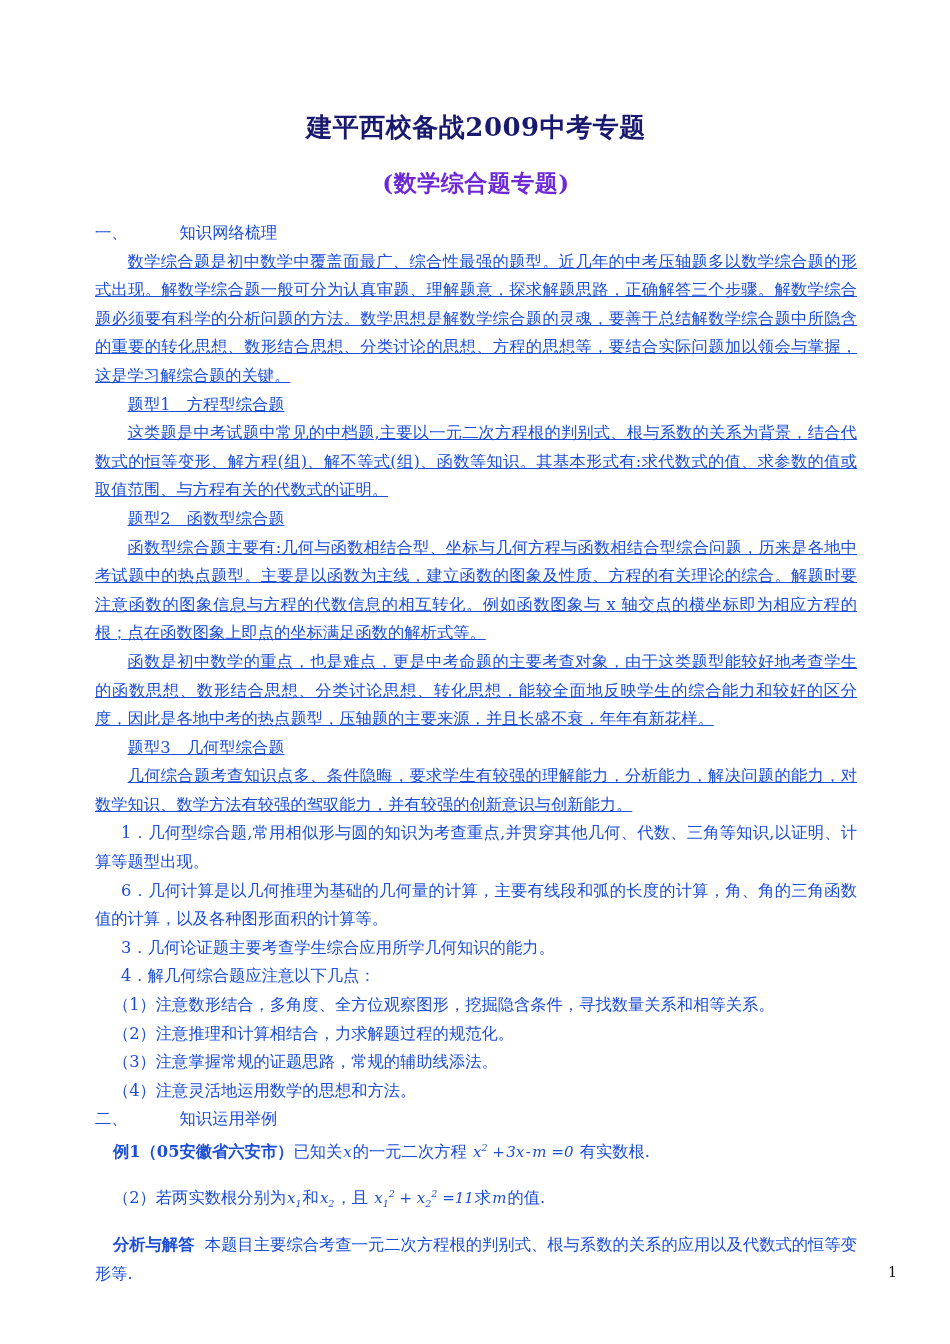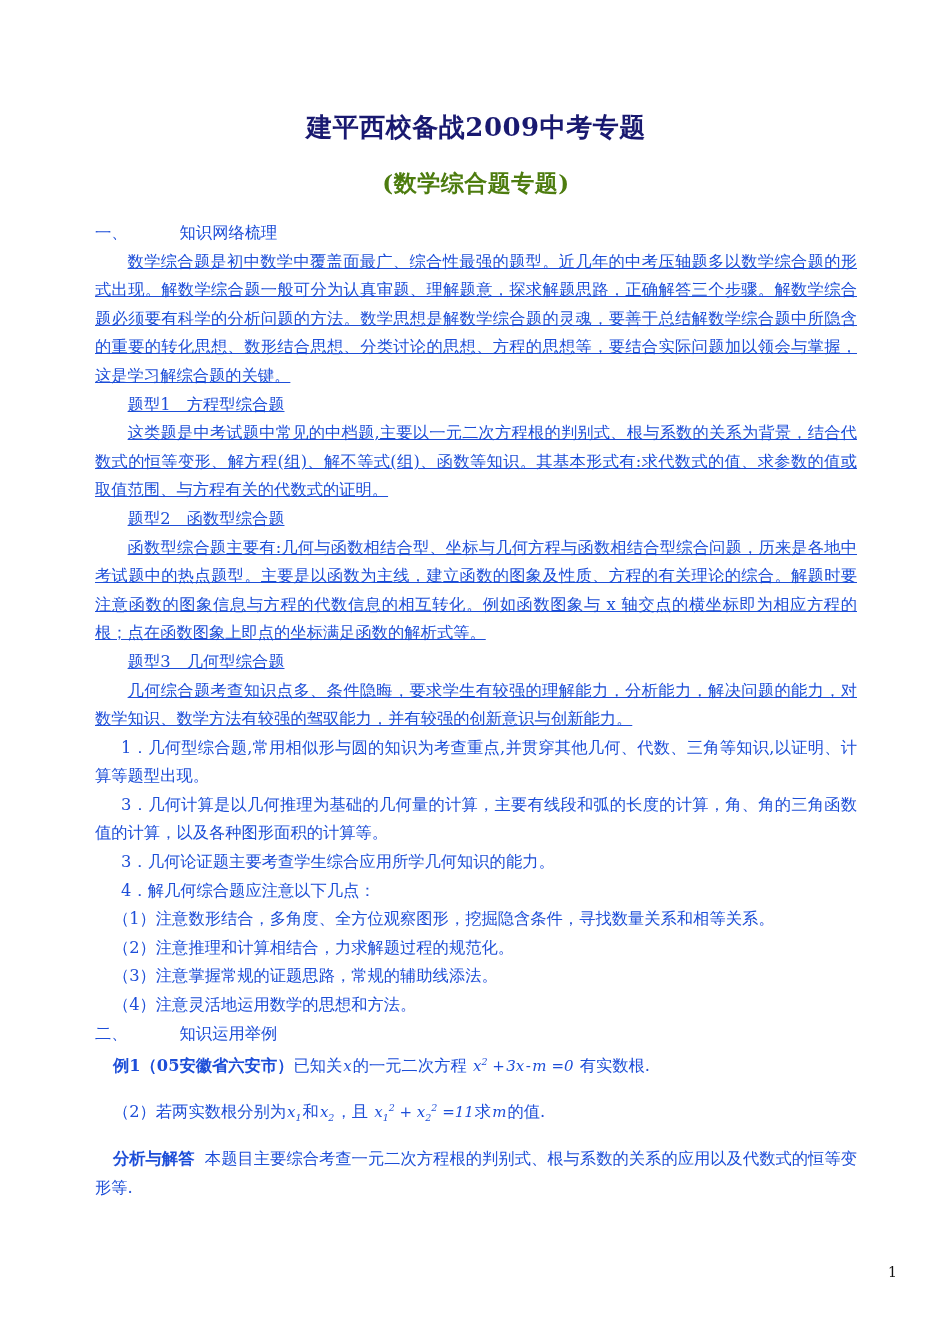--- a/index.html
+++ b/index.html
@@ -92,37 +92,38 @@
     font-family: "DejaVu Serif", "Liberation Serif", serif;
   }
 </style>
 </head>
 <body>
 
 <div class="page">
   <div class="content">
 
     <h1 class="doc-title doc-title-1" style="color:#191970">建平西校备战2009中考专题</h1>
-    <h2 class="doc-title doc-title-2" style="color:#4d7c0f">(数学综合题专题)</h2>
+    <h2 class="doc-title doc-title-2" style="color:#6d28d9">(数学综合题专题)</h2>
 
     <p class="p sec-head"><span>一、</span><span class="tab"></span><span>知识网络梳理</span></p>
 
     <p class="p indent2">数学综合题是初中数学中覆盖面最广、综合性最强的题型。近几年的中考压轴题多以数学综合题的形式出现。解数学综合题一般可分为认真审题、理解题意，探求解题思路，正确解答三个步骤。解数学综合题必须要有科学的分析问题的方法。数学思想是解数学综合题的灵魂，要善于总结解数学综合题中所隐含的重要的转化思想、数形结合思想、分类讨论的思想、方程的思想等，要结合实际问题加以领会与掌握，这是学习解综合题的关键。</p>
 
     <p class="p indent2">题型1　方程型综合题</p>
     <p class="p indent2">这类题是中考试题中常见的中档题,主要以一元二次方程根的判别式、根与系数的关系为背景，结合代数式的恒等变形、解方程(组)、解不等式(组)、函数等知识。其基本形式有:求代数式的值、求参数的值或取值范围、与方程有关的代数式的证明。</p>
 
     <p class="p indent2">题型2　函数型综合题</p>
     <p class="p indent2">函数型综合题主要有:几何与函数相结合型、坐标与几何方程与函数相结合型综合问题，历来是各地中考试题中的热点题型。主要是以函数为主线，建立函数的图象及性质、方程的有关理论的综合。解题时要注意函数的图象信息与方程的代数信息的相互转化。例如函数图象与 x 轴交点的横坐标即为相应方程的根；点在函数图象上即点的坐标满足函数的解析式等。</p>
+    <p class="p indent2">函数是初中数学的重点，也是难点，更是中考命题的主要考查对象，由于这类题型能较好地考查学生的函数思想、数形结合思想、分类讨论思想、转化思想，能较全面地反映学生的综合能力和较好的区分度，因此是各地中考的热点题型，压轴题的主要来源，并且长盛不衰，年年有新花样。</p>
 
     <p class="p indent2">题型3　几何型综合题</p>
     <p class="p indent2">几何综合题考查知识点多、条件隐晦，要求学生有较强的理解能力，分析能力，解决问题的能力，对数学知识、数学方法有较强的驾驭能力，并有较强的创新意识与创新能力。</p>
 
     <p class="p indent-num">1．几何型综合题,常用相似形与圆的知识为考查重点,并贯穿其他几何、代数、三角等知识,以证明、计算等题型出现。</p>
-    <p class="p indent-num">3．几何计算是以几何推理为基础的几何量的计算，主要有线段和弧的长度的计算，角、角的三角函数值的计算，以及各种图形面积的计算等。</p>
+    <p class="p indent-num">6．几何计算是以几何推理为基础的几何量的计算，主要有线段和弧的长度的计算，角、角的三角函数值的计算，以及各种图形面积的计算等。</p>
     <p class="p indent-num">3．几何论证题主要考查学生综合应用所学几何知识的能力。</p>
     <p class="p indent-num">4．解几何综合题应注意以下几点：</p>
 
     <p class="p indent1">（1）注意数形结合，多角度、全方位观察图形，挖掘隐含条件，寻找数量关系和相等关系。</p>
     <p class="p indent1">（2）注意推理和计算相结合，力求解题过程的规范化。</p>
     <p class="p indent1">（3）注意掌握常规的证题思路，常规的辅助线添法。</p>
     <p class="p indent1">（4）注意灵活地运用数学的思想和方法。</p>
 
 
     <p class="p sec-head"><span>二、</span><span class="tab"></span><span>知识运用举例</span></p>

